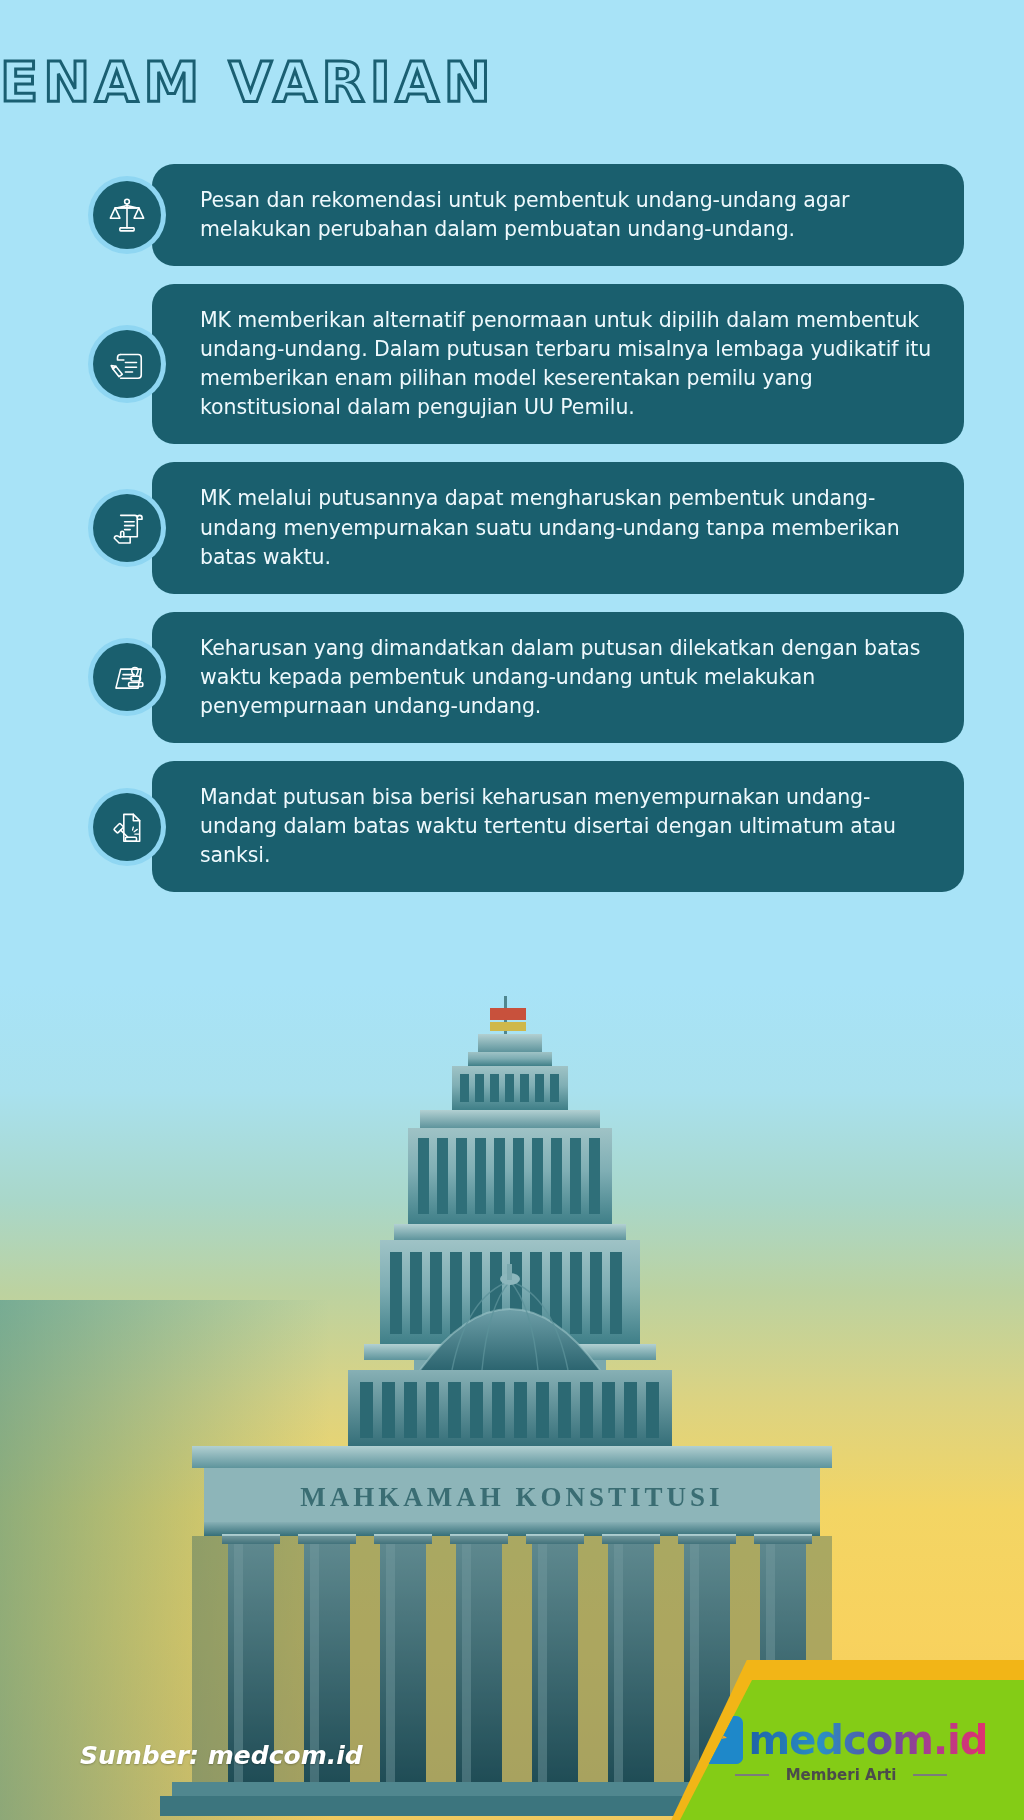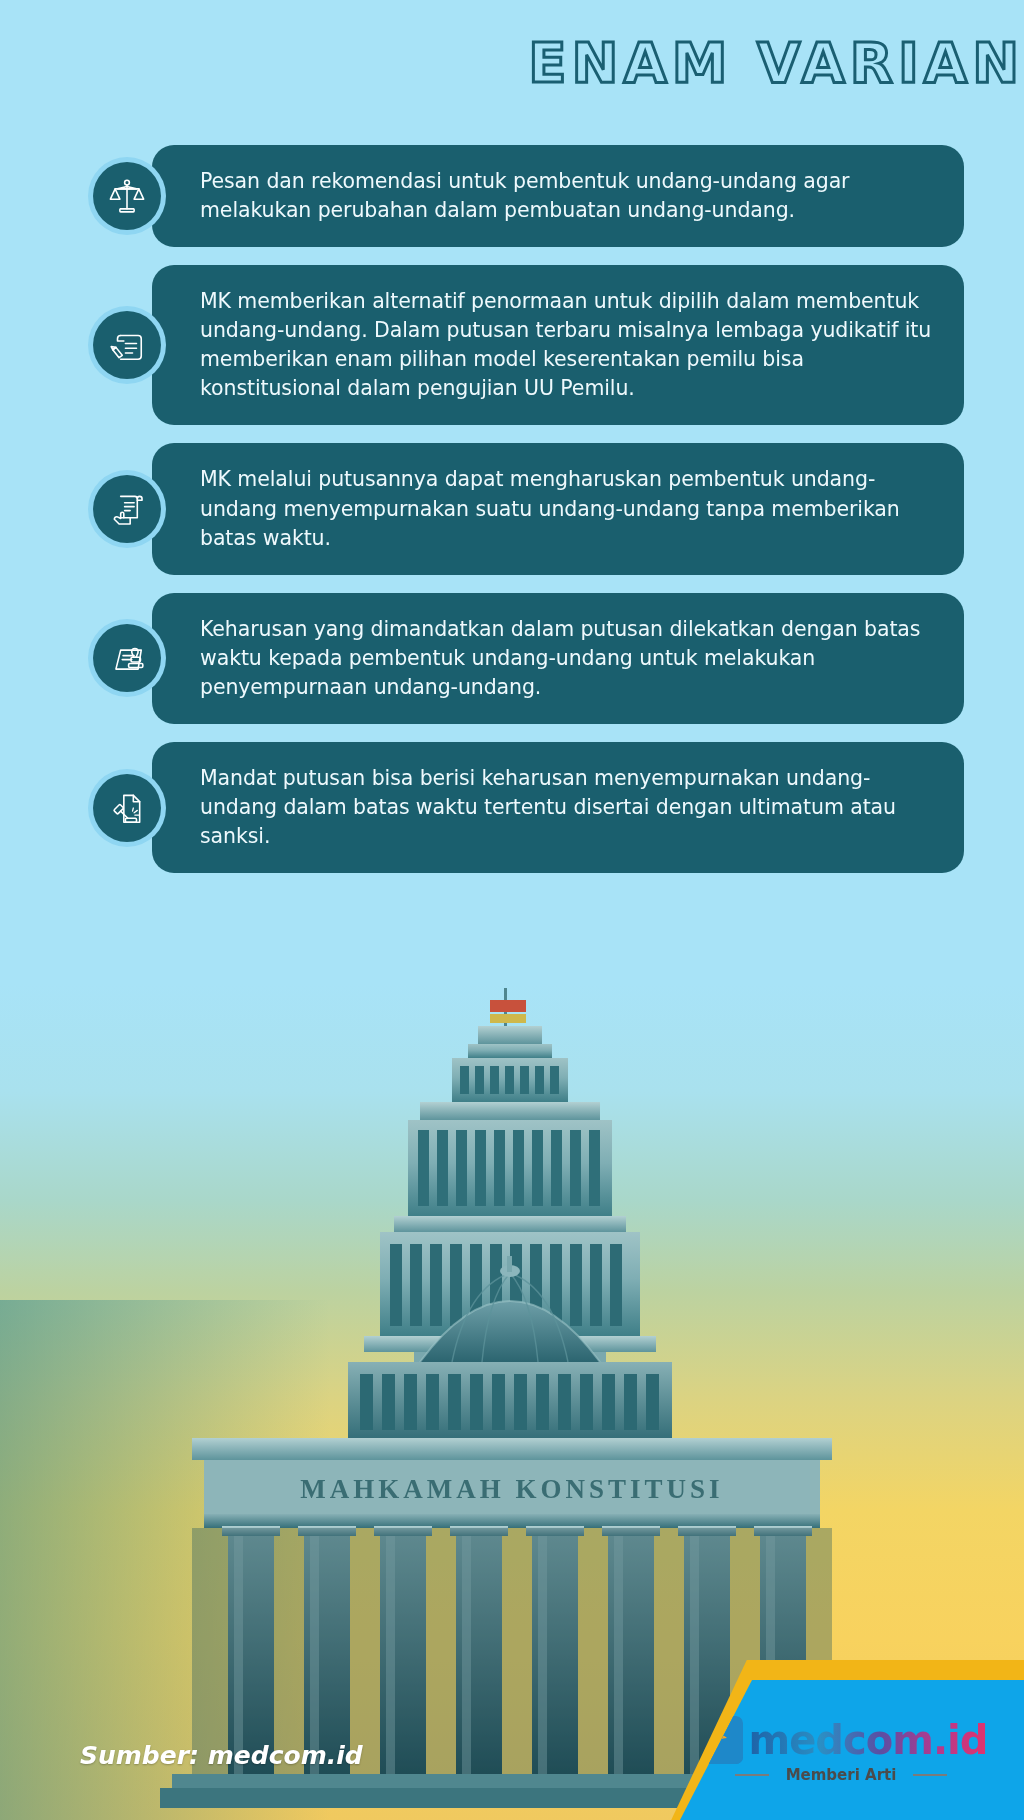--- a/index.html
+++ b/index.html
@@ -29,22 +29,22 @@
   }
   #bg-left-tint{
     position:absolute; left:0; bottom:0; width:330px; height:520px;
     background:linear-gradient(to right, rgba(60,140,140,.55), rgba(60,140,140,0));
     z-index:1;
   }
 
   
   #title-block{
     position:relative; z-index:5;
-    text-align:right;
-    padding-top:34px;
+    text-align:left;
+    padding-top:53px;
   }
   #title-outline{
     font-size:56px;
     font-weight:bold;
     letter-spacing:5px;
     color:transparent;
     -webkit-text-stroke:3px #1a5f72;
     text-stroke:3px #1a5f72;
     line-height:1.05;
     font-family:"DejaVu Sans", sans-serif;
@@ -107,21 +107,21 @@
     font-size:20.5px;
     line-height:1.42;
     font-family:"DejaVu Sans", sans-serif;
     font-weight:500;
     letter-spacing:-0.1px;
   }
 
   
   #building-wrap{
     position:absolute;
-    left:0; right:0; bottom:12px;
+    left:0; right:0; bottom:4px;
     height:820px;
     z-index:3;
     overflow:hidden;
   }
   #building{
     position:absolute;
     left:50%; transform:translateX(-50%);
     bottom:0;
     width:720px; height:820px;
   }
@@ -143,21 +143,21 @@
     right:0; bottom:0;
     width:420px; height:160px;
     background:#f2b517;
     clip-path:polygon(16% 100%, 34% 0%, 100% 0%, 100% 100%);
     z-index:8;
   }
   #logo-white{
     position:absolute;
     right:0; bottom:0;
     width:400px; height:140px;
-    background:#0ea5e9;
+    background:#84cc16;
     clip-path:polygon(14% 100%, 32% 0%, 100% 0%, 100% 100%);
     z-index:9;
     display:flex;
     flex-direction:column;
     align-items:center;
     justify-content:center;
     padding-left:34px;
   }
   #logo-main{
     display:flex; align-items:center; gap:6px;
@@ -381,21 +381,21 @@
           <path d="M16 12 a4 4 0 0 0 -4 4 v3 h8"></path>
           <line x1="22" y1="22" x2="36" y2="22"></line>
           <line x1="22" y1="28" x2="36" y2="28"></line>
           <line x1="22" y1="34" x2="31" y2="34"></line>
           <path d="M14 40 L6 30 L10 27 L18 37 Z"></path>
           <path d="M6 30 L4 26 L10 27 Z"></path>
         </svg>
       </div>
     </div>
     <div class="card-body">
-      <div class="card-text">MK memberikan alternatif penormaan untuk dipilih dalam membentuk undang-undang. Dalam putusan terbaru misalnya lembaga yudikatif itu memberikan enam pilihan model keserentakan pemilu bisa konstitusional dalam pengujian UU Pemilu.</div>
+      <div class="card-text">MK memberikan alternatif penormaan untuk dipilih dalam membentuk undang-undang. Dalam putusan terbaru misalnya lembaga yudikatif itu memberikan enam pilihan model keserentakan pemilu yang konstitusional dalam pengujian UU Pemilu.</div>
     </div>
   </div>
 
 
   <div class="card-row">
     <div class="icon-halo">
       <div class="icon-circle">
         <svg width="38" height="38" viewBox="0 0 48 48" fill="none" stroke="#ffffff" stroke-width="2" stroke-linecap="round" stroke-linejoin="round">
           <path d="M16 8 h18 a3 3 0 0 1 3 3 v24 h-21"></path>
           <path d="M37 11 a3 3 0 0 1 3 -3 a3 3 0 0 1 3 3 v2 h-6"></path>

